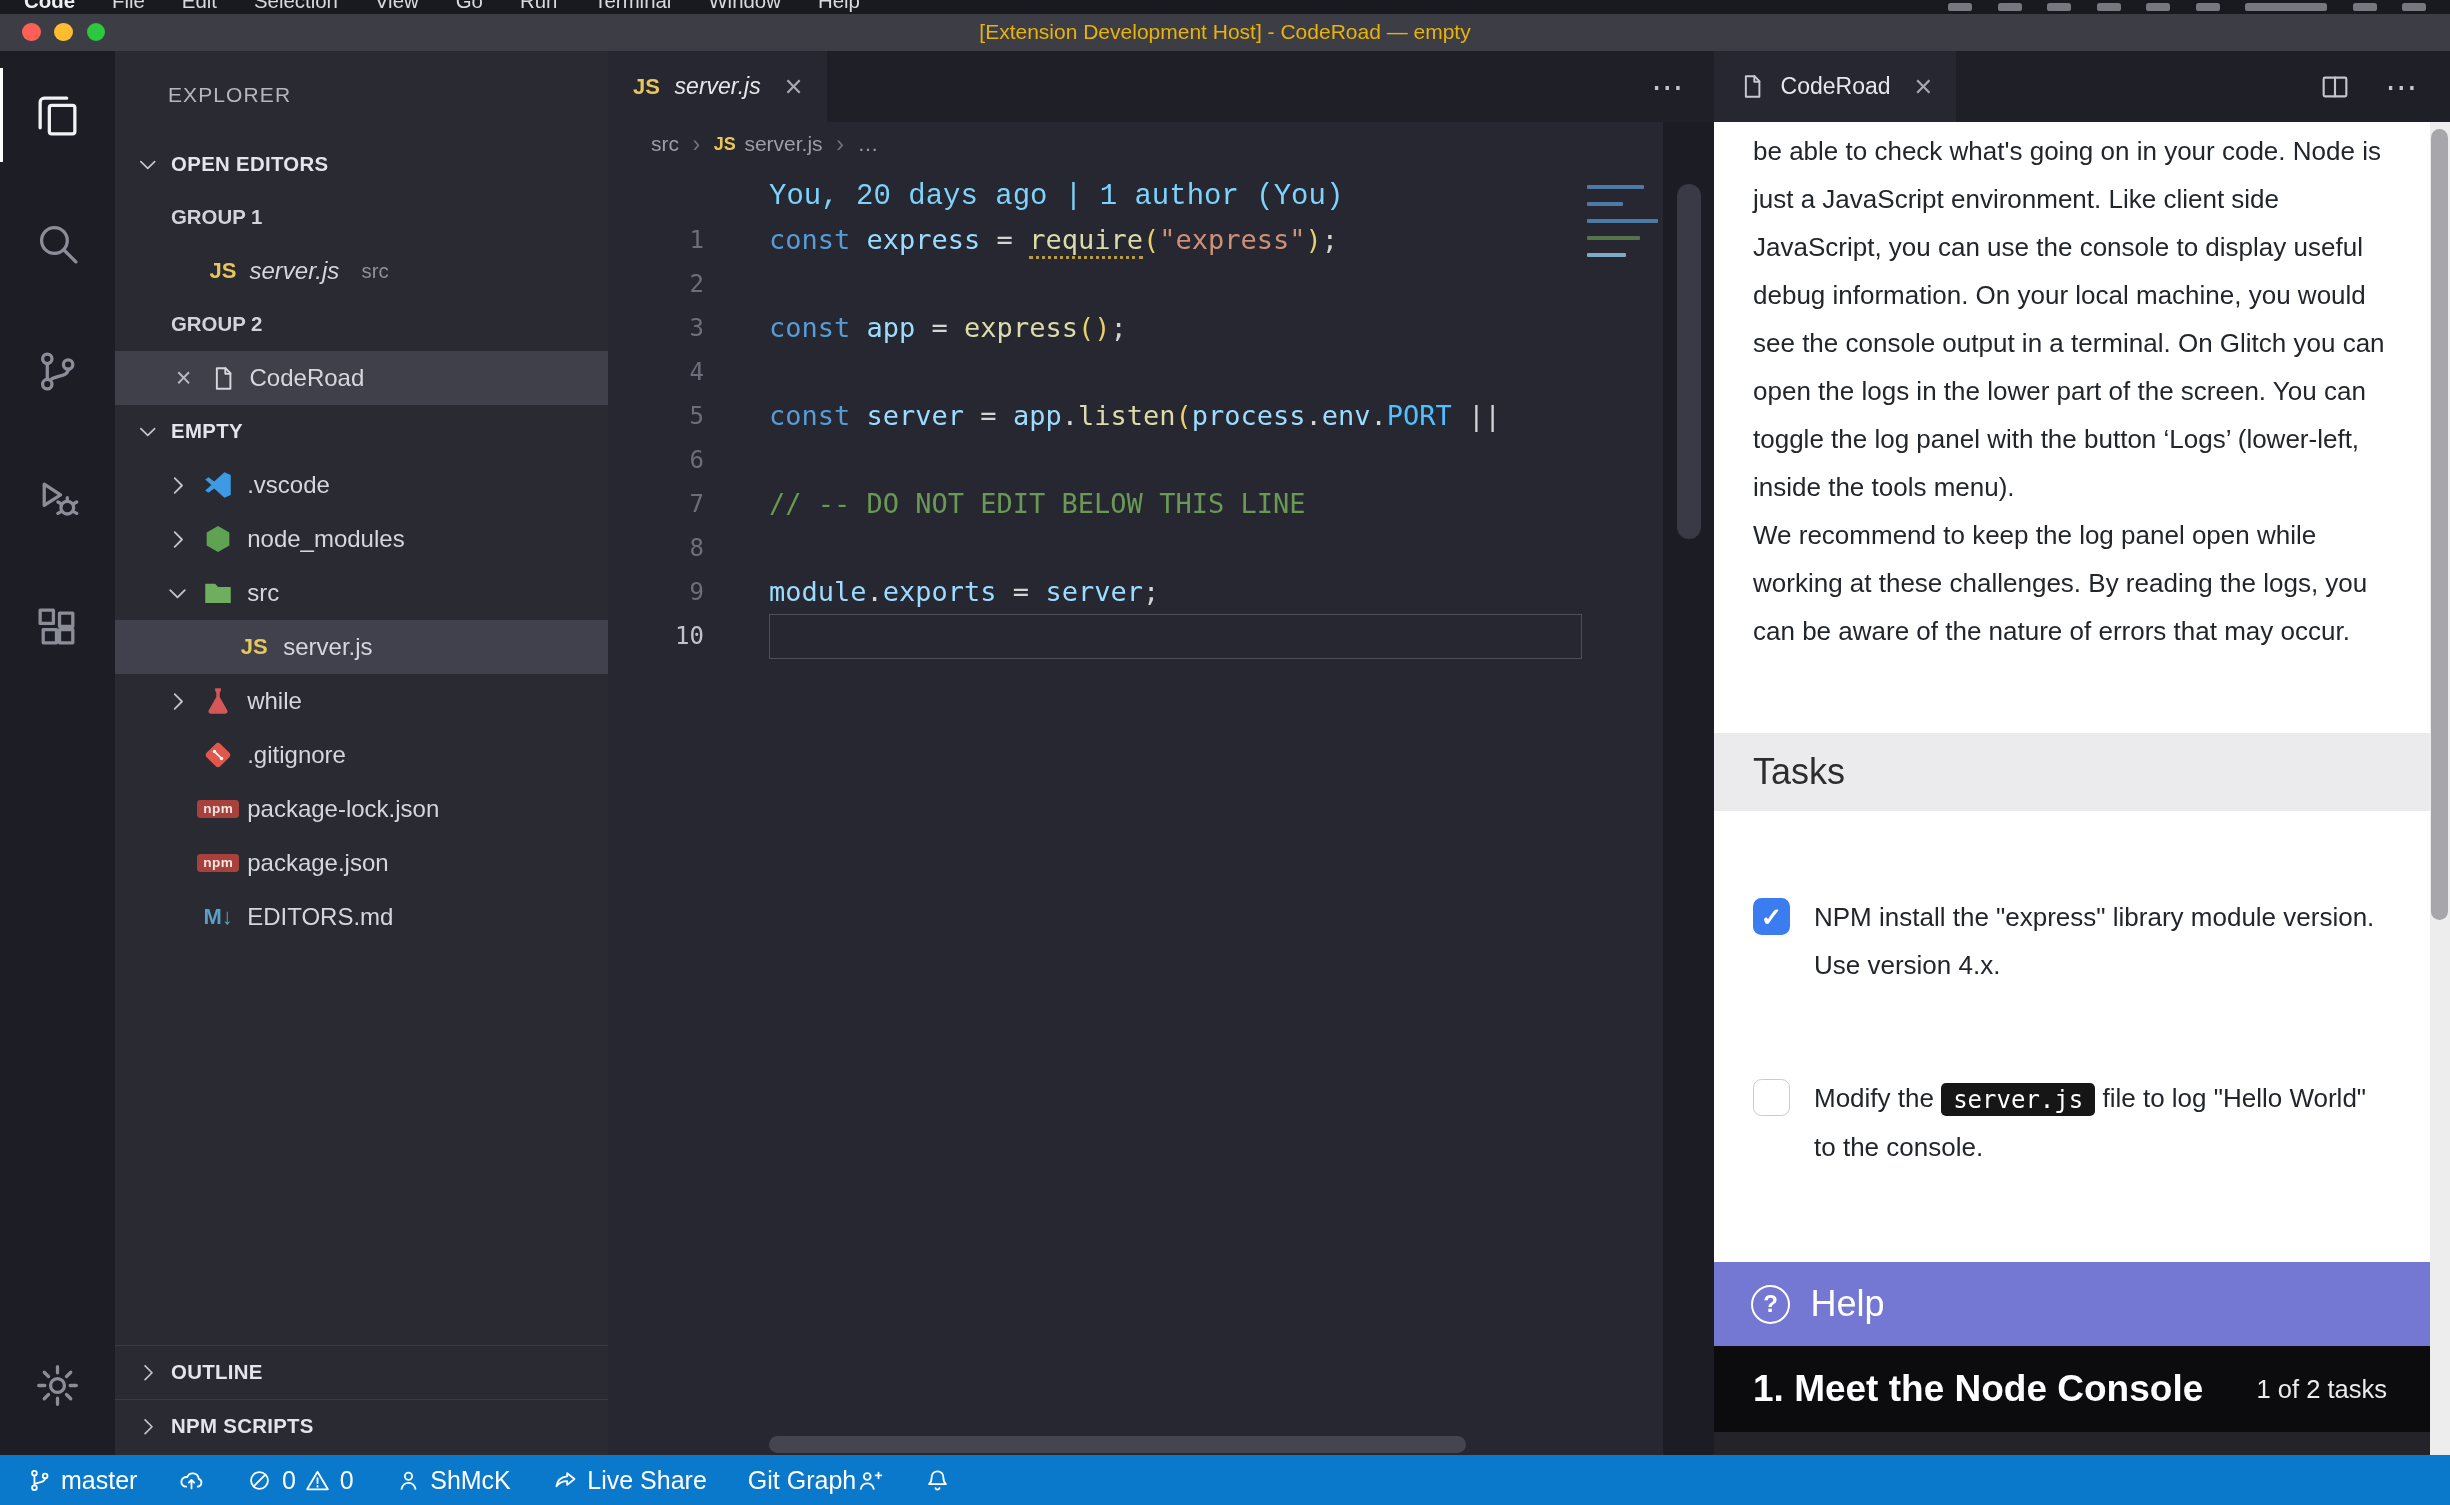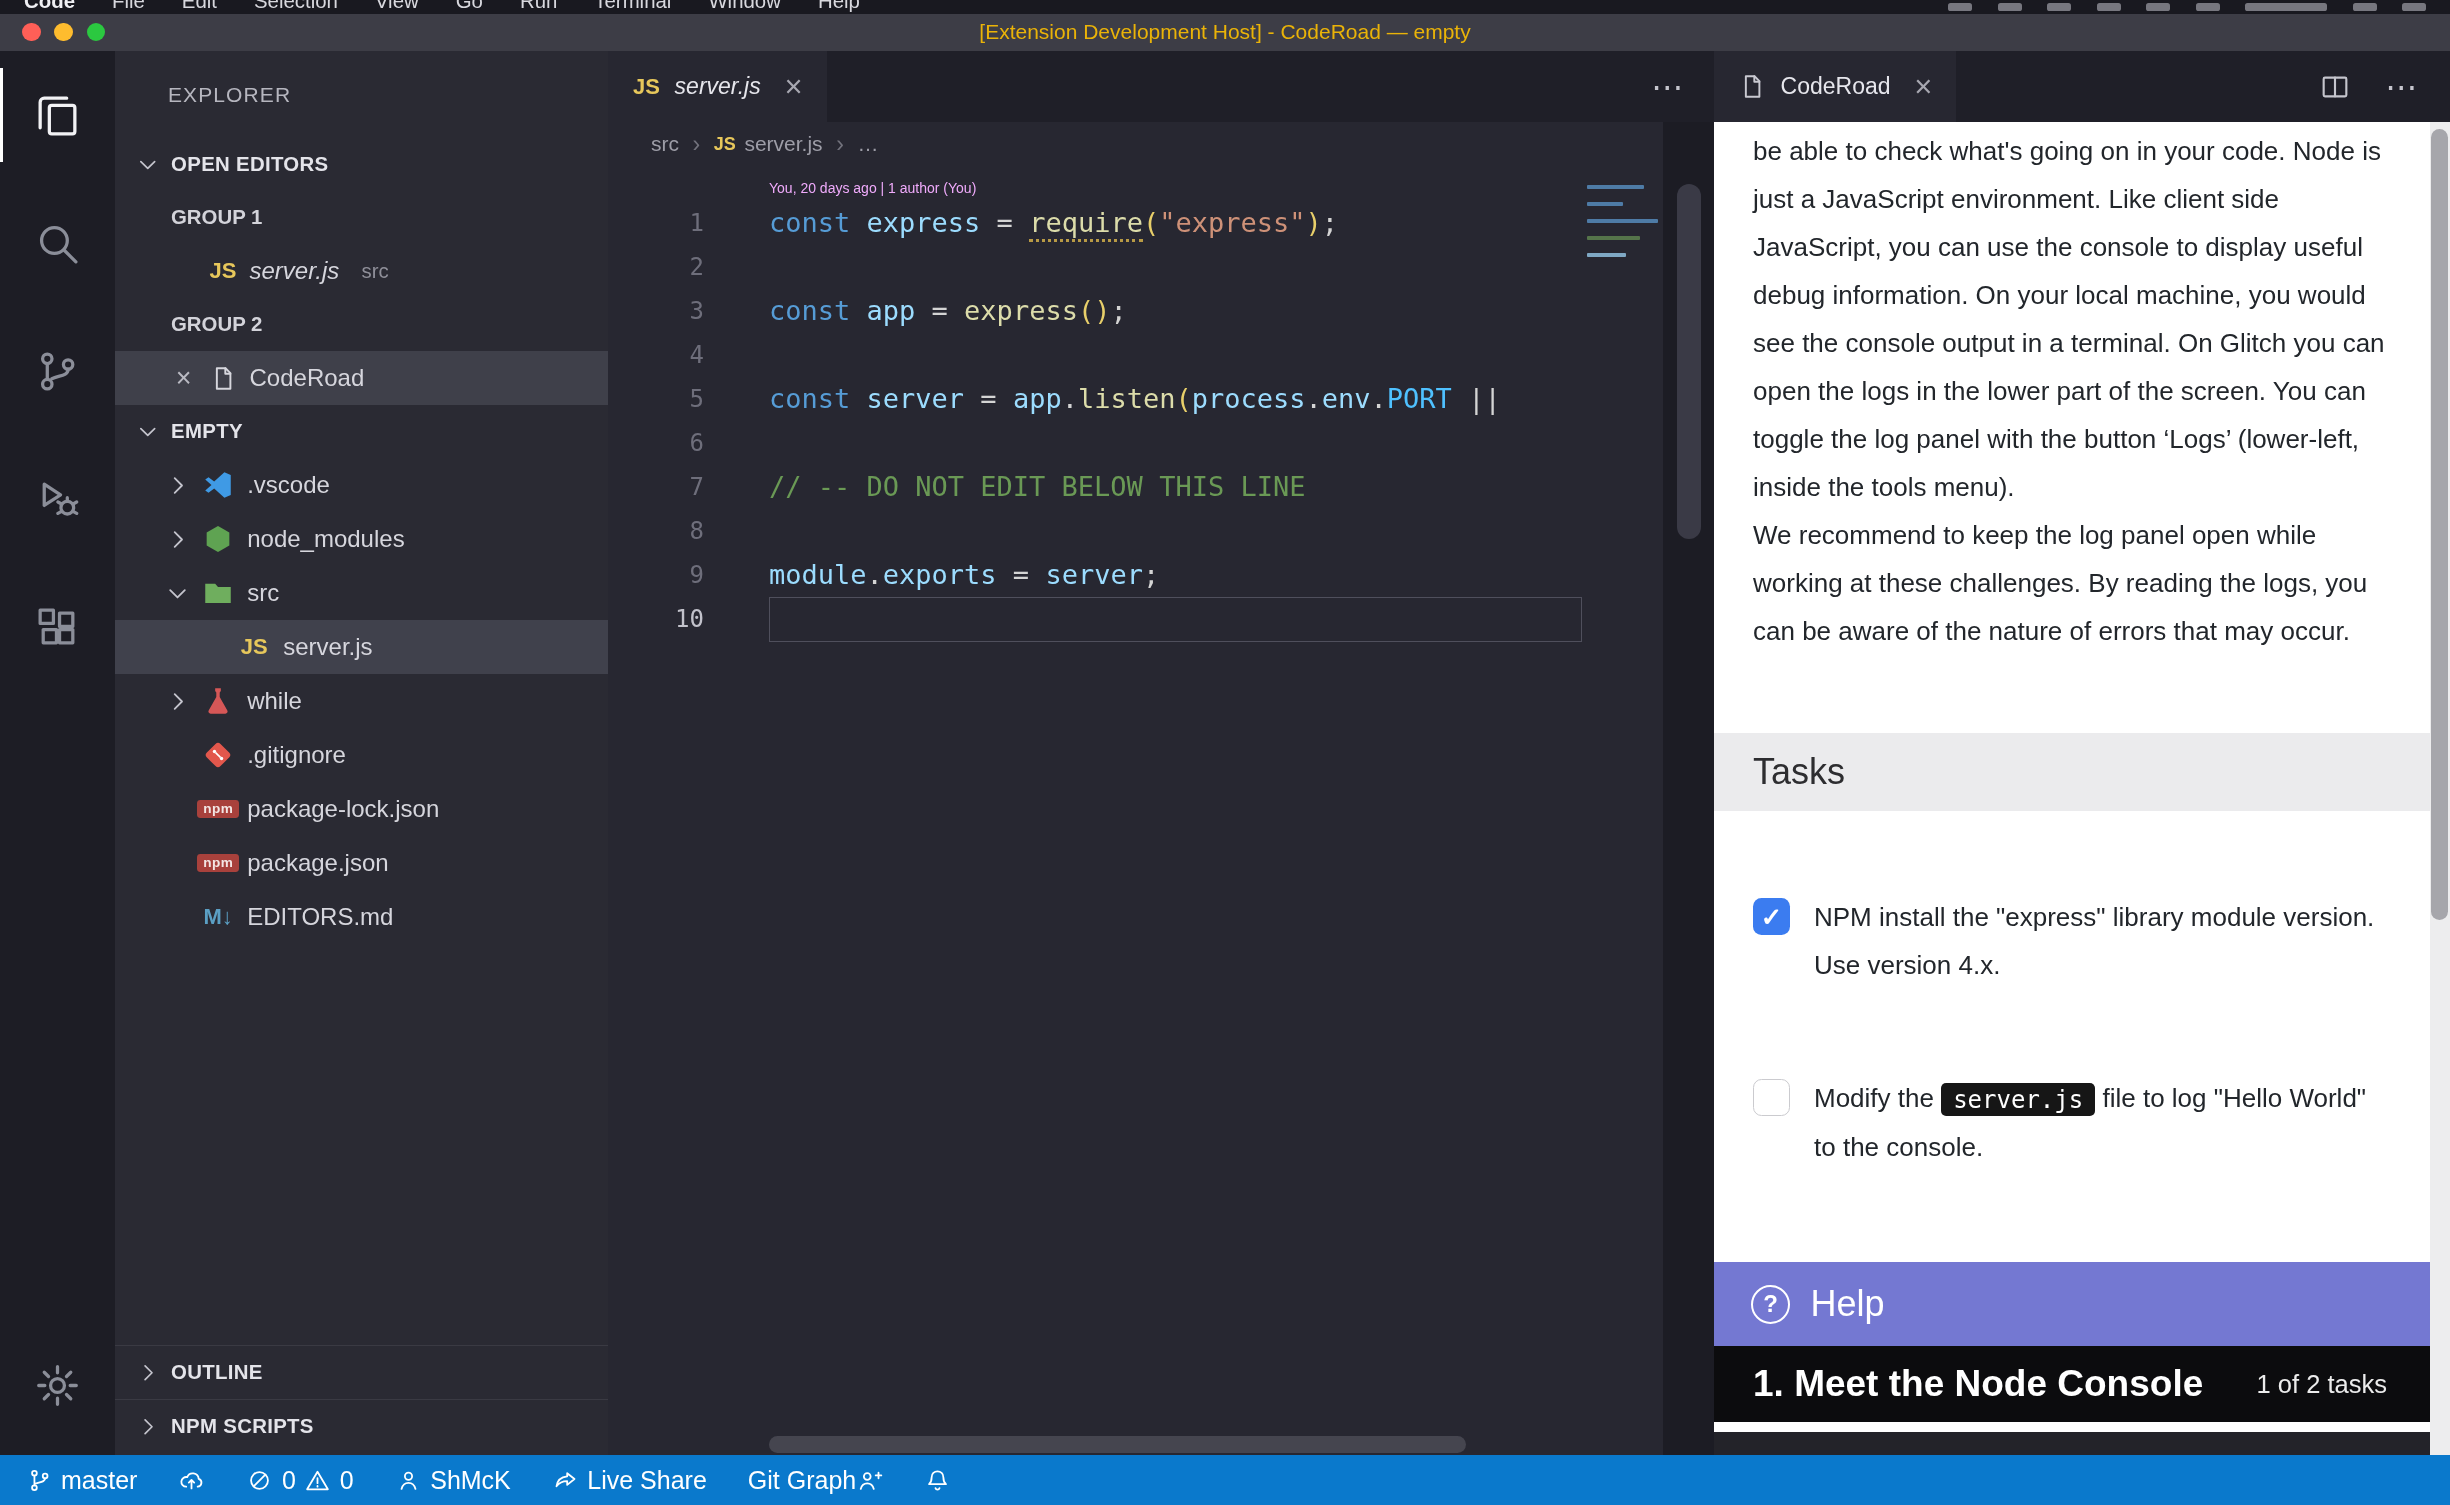--- a/index.html
+++ b/index.html
@@ -65,21 +65,21 @@
   .tabbar{height:71px;background:#1f1f28;display:flex;align-items:stretch;flex:none;position:relative}
   .tab{display:flex;align-items:center;gap:13.6px;padding:0 24px;background:#272731;font-size:23px;color:#e6e6ec;cursor:pointer}
   .tab .icon{width:29px;height:29px;color:#c9c9d1}
   .tab-close{color:#a7a7b0;font-size:31px;margin-left:10.2px;line-height:1}
   .editor-actions{position:absolute;right:29px;top:0;height:100%;display:flex;align-items:center;color:#c5c5cd;font-size:32px;letter-spacing:1.7px}
   .breadcrumb{height:44px;display:flex;align-items:center;gap:13.6px;padding-left:43px;font-size:21px;color:#9d9da7;flex:none}
   .bc-sep{color:#72727c;font-size:23px}
   .bc-item{display:inline-flex;align-items:center;gap:8.5px}
   .bc-item .js-badge{font-size:18px}
   .code-area{flex:1;position:relative;font-family:"DejaVu Sans Mono",monospace}
-  .codelens{padding:13.6px 0 5.1px 161px;color:#f0abfc;font-size:14px;font-family:Liberation Sans, sans-serif}
+  .codelens{padding:13.6px 0 5.1px 161px;color:#7dd3fc;font-size:29px;font-family:Liberation Mono, monospace}
   .code-row{height:44px;display:flex;align-items:center;position:relative}
   .ln{width:128px;padding-right:32px;text-align:right;color:#6e6e7b;font-size:24px;flex:none;box-sizing:border-box}
   .code-row.current .ln{color:#c2c2cb}
   .code-text{padding-left:33px;font-size:27px;white-space:pre}
   .tk-kw{color:#569cd6}.tk-vr{color:#9cdcfe}.tk-fn{color:#dcdcaa}.tk-st{color:#ce9178}
   .tk-br{color:#e8cf6a}.tk-cm{color:#6a9955}.tk-ct{color:#4fc1ff}.tk-pl{color:#d4d4d4}
   .tk-u{border-bottom:3.4px dotted #b89a45;padding-bottom:0.9px}
   .cursor-box{position:absolute;left:161px;width:811px;top:0;height:43px;border:1.7px solid #4f4f5c}
   .minimap{position:absolute;top:134px;right:51px;width:81px;bottom:0;overflow:hidden}
   .mm-row{height:8.5px}
@@ -103,21 +103,21 @@
   .task{display:flex;gap:24px;margin-bottom:85px;align-items:flex-start}
   .checkbox{width:37px;height:37px;border-radius:8.5px;flex:none;margin-top:5.1px;display:flex;align-items:center;justify-content:center;box-sizing:border-box}
   .checkbox.checked{background:#3b7cf0;color:#fff;font-size:25.5px;font-weight:700}
   .checkbox.unchecked{background:#fff;border:1.7px solid #cbcbcf}
   .task-text{font-size:26px;line-height:48px;color:#22262b}
   .code-chip{font-family:"DejaVu Sans Mono",monospace;background:#161616;color:#ffffff;padding:2.6px 12px;border-radius:5.1px;font-size:24px;white-space:nowrap}
   .help-bar{position:absolute;left:0;right:0;top:1140px;height:84px;background:#7478d2;color:#fff;
             display:flex;align-items:center;gap:20.4px;padding-left:37px;font-size:36px;cursor:pointer}
   .q-icon{width:39px;height:39px;border:2.6px solid #fff;border-radius:50%;display:flex;align-items:center;justify-content:center;
           font-size:24px;font-weight:700;box-sizing:border-box}
-  .wv-footer{position:absolute;left:0;right:0;top:1224px;height:76px;background:#0c0c0e;color:#fff;
+  .wv-footer{position:absolute;left:0;right:0;top:1224px;height:86px;background:#0c0c0e;color:#fff;
              display:flex;align-items:center;justify-content:space-between;padding:0 63px 0 39px}
   .wv-footer-title{font-size:37px;font-weight:700}
   .wv-footer-progress{font-size:25.5px;color:#ececec}
   .wv-after{position:absolute;left:0;right:0;top:1310px;bottom:0;background:#232329}
   .wv-scrollbar{position:absolute;right:0;top:0;bottom:0;width:20.4px;background:#ededee;z-index:3}
   .wv-thumb{position:absolute;left:1.7px;width:17px;top:6.8px;height:791px;background:#a6a6ab;border-radius:8.5px}
 
   
   .statusbar{position:absolute;bottom:0;left:0;width:100%;height:51px;background:#0a79cc;color:#fff;
              display:flex;align-items:center;justify-content:flex-start;padding:0 25.5px;box-sizing:border-box;font-size:25px}

